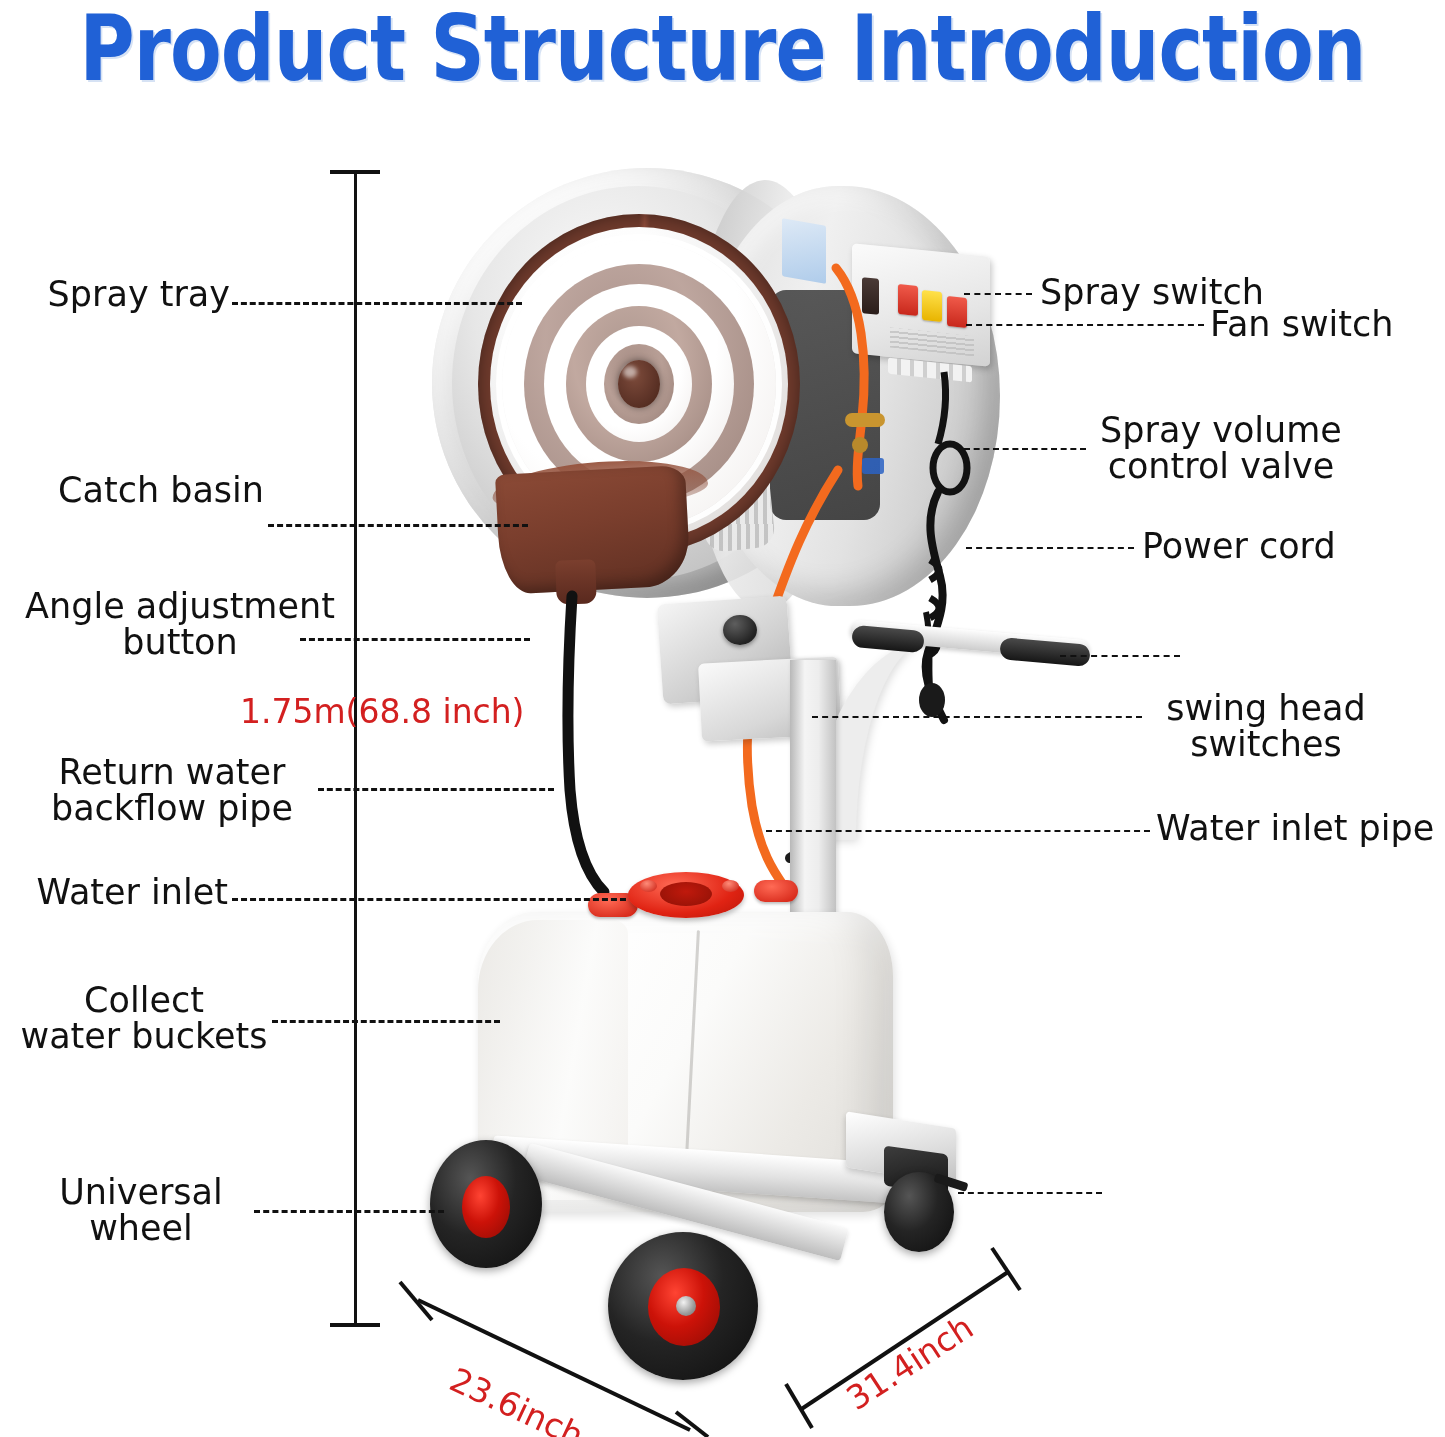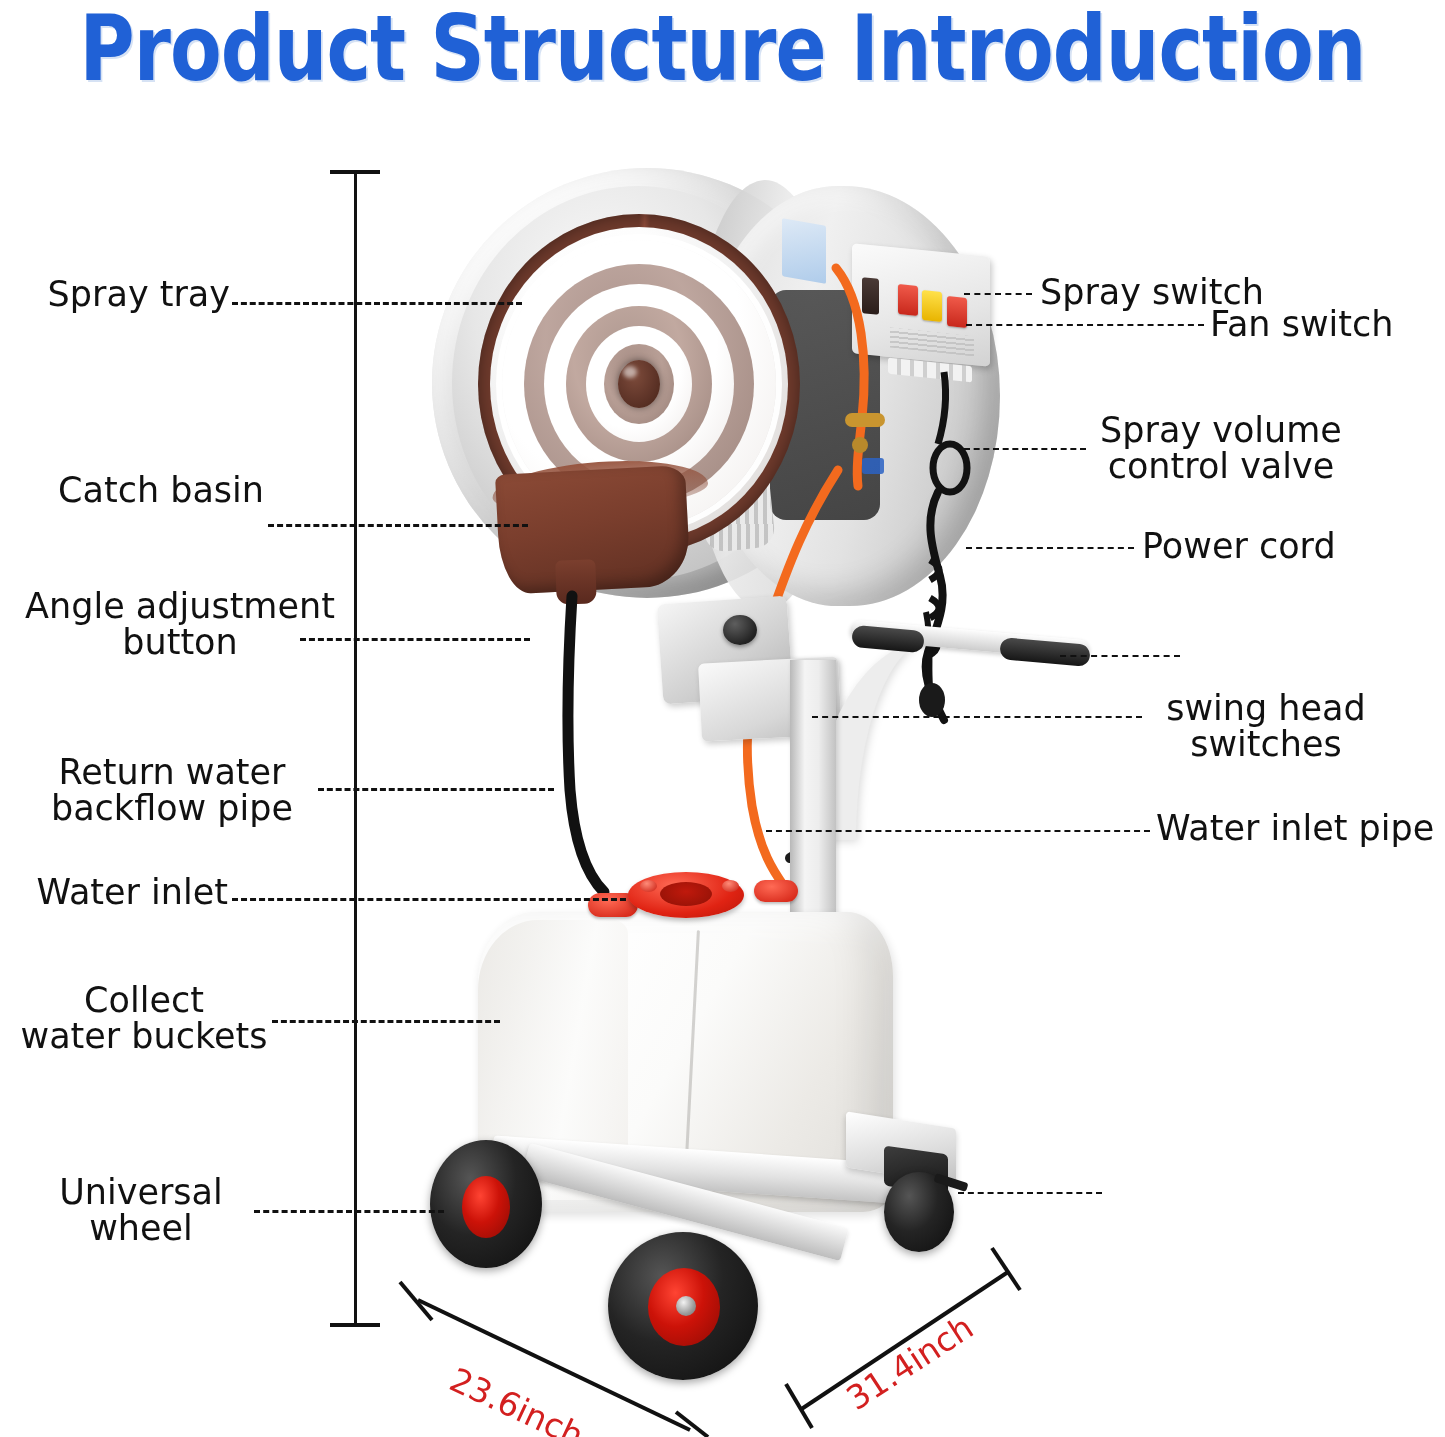--- a/index.html
+++ b/index.html
@@ -303,20 +303,21 @@
     <div class="hubred" id="w2h"></div>
     <div class="hubnut" id="w2n"></div>
     <div id="caster-fork"></div>
     <div class="wheel" id="w3"></div>
     <div id="caster-lever"></div>
   </div>
 
   <div class="vline" style="left:354px;top:172px;height:1155px;"></div>
   <div class="tcap" style="left:330px;top:170px;width:50px;"></div>
   <div class="tcap" style="left:330px;top:1323px;width:50px;"></div>
+  <div class="dim" style="left:240px;top:692px;">1.75m(68.8 inch)</div>
 
   <div class="lead" style="left:232px;top:302px;width:290px;"></div>
   <div class="lead" style="left:268px;top:524px;width:260px;"></div>
   <div class="lead" style="left:300px;top:638px;width:230px;"></div>
   <div class="lead" style="left:318px;top:788px;width:236px;"></div>
   <div class="lead" style="left:232px;top:898px;width:394px;"></div>
   <div class="lead" style="left:272px;top:1020px;width:228px;"></div>
   <div class="lead" style="left:254px;top:1210px;width:190px;"></div>
 
   <div class="lbl r" style="left:0px;top:276px;width:230px;">Spray tray</div>

